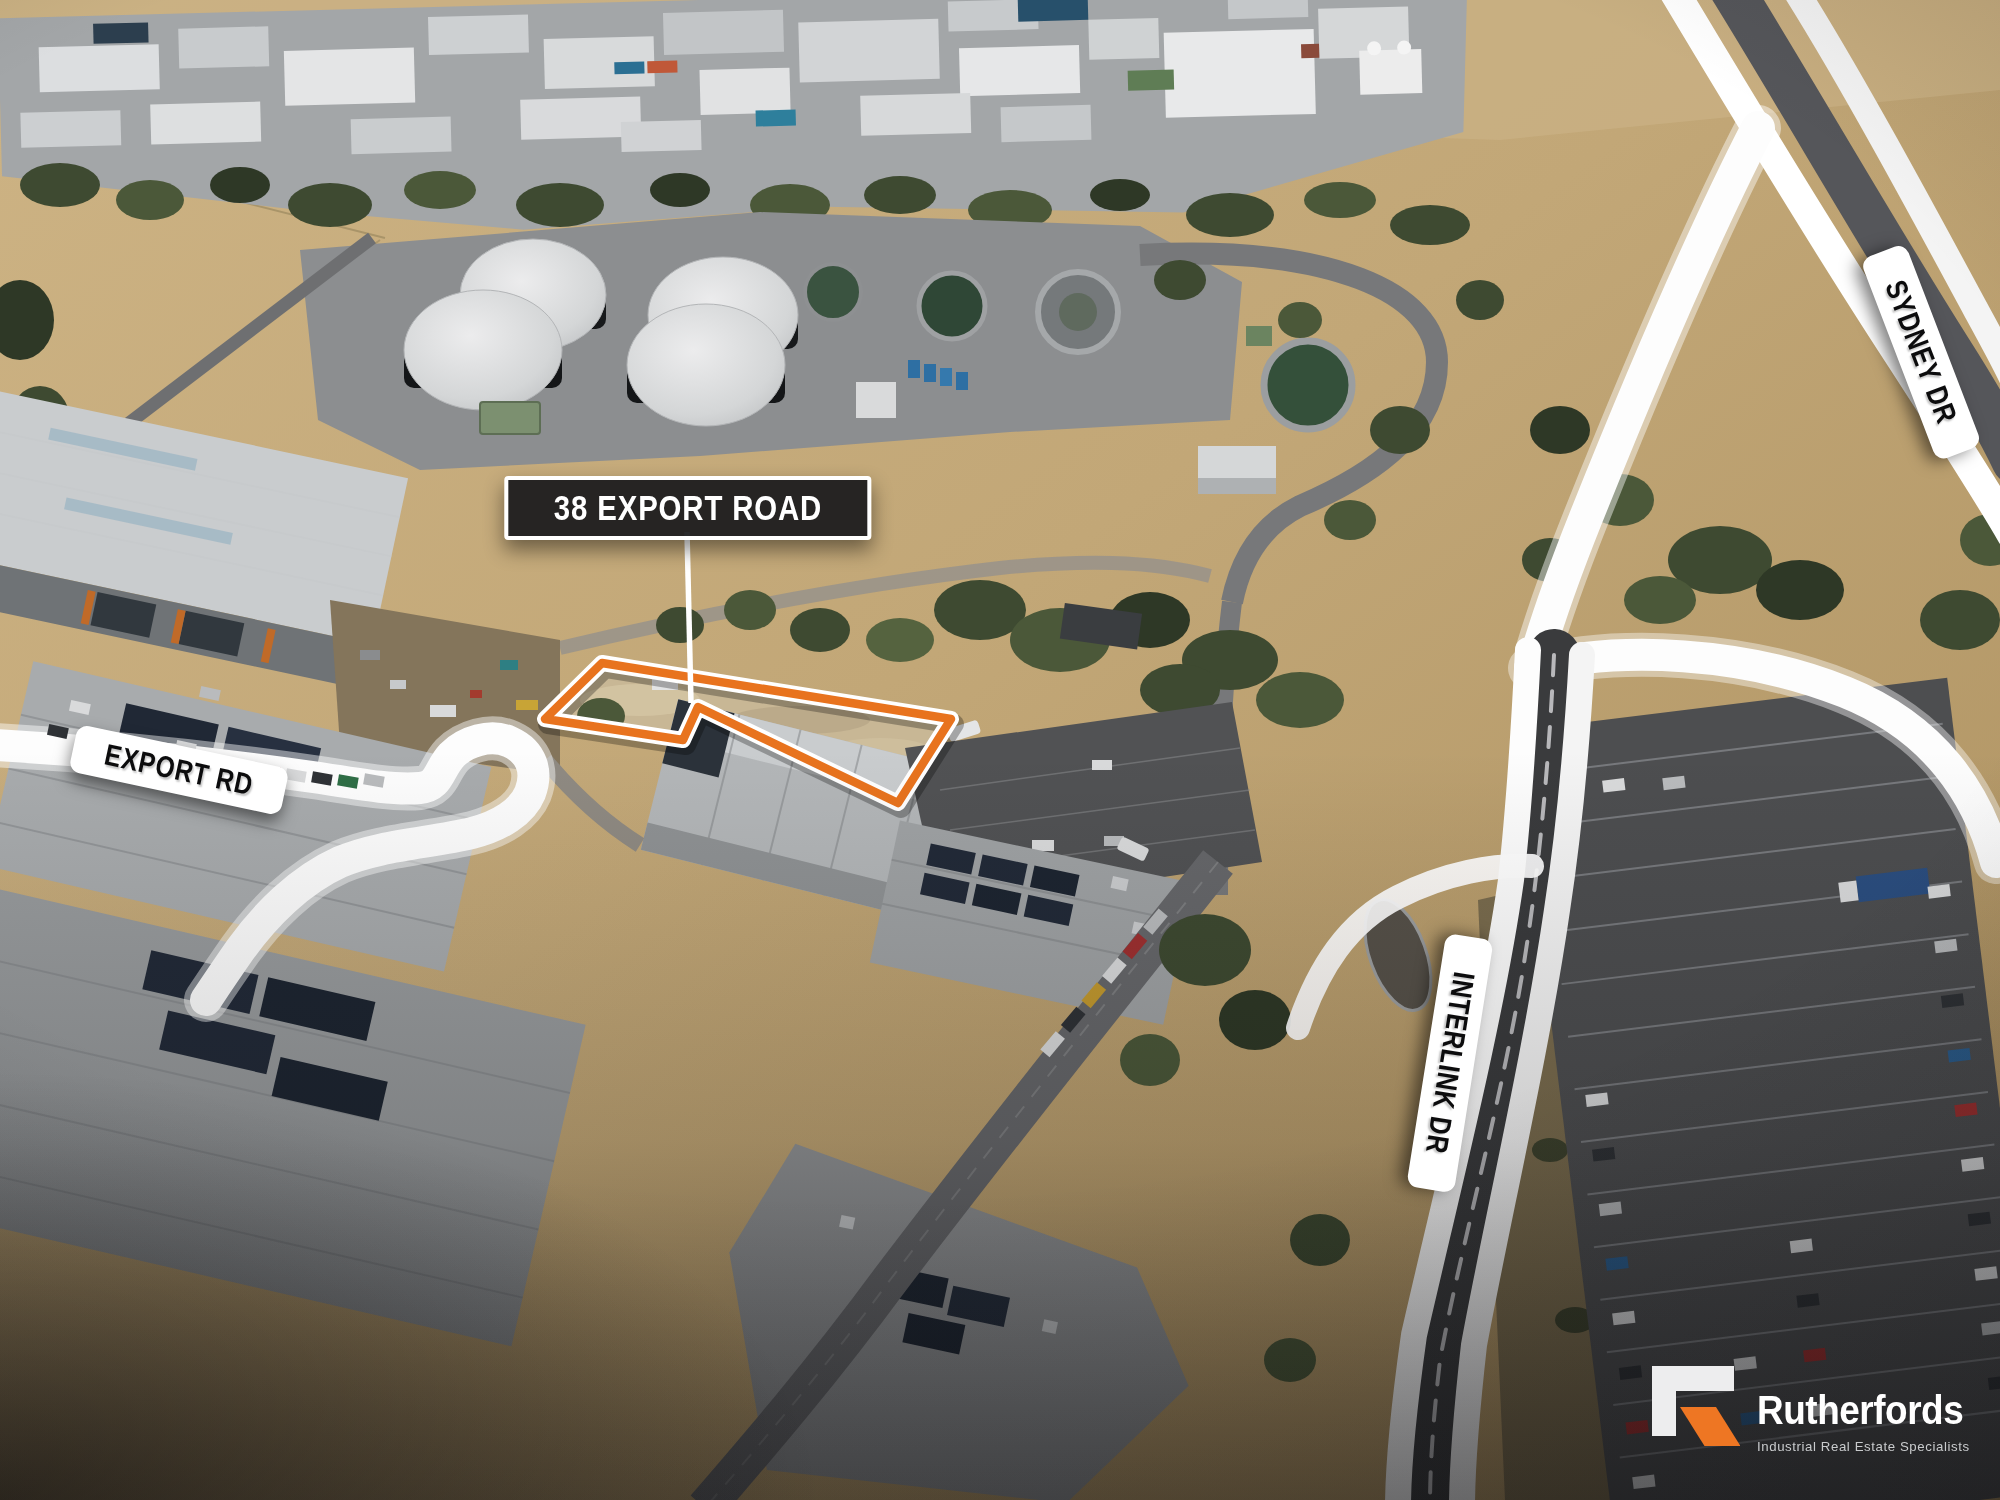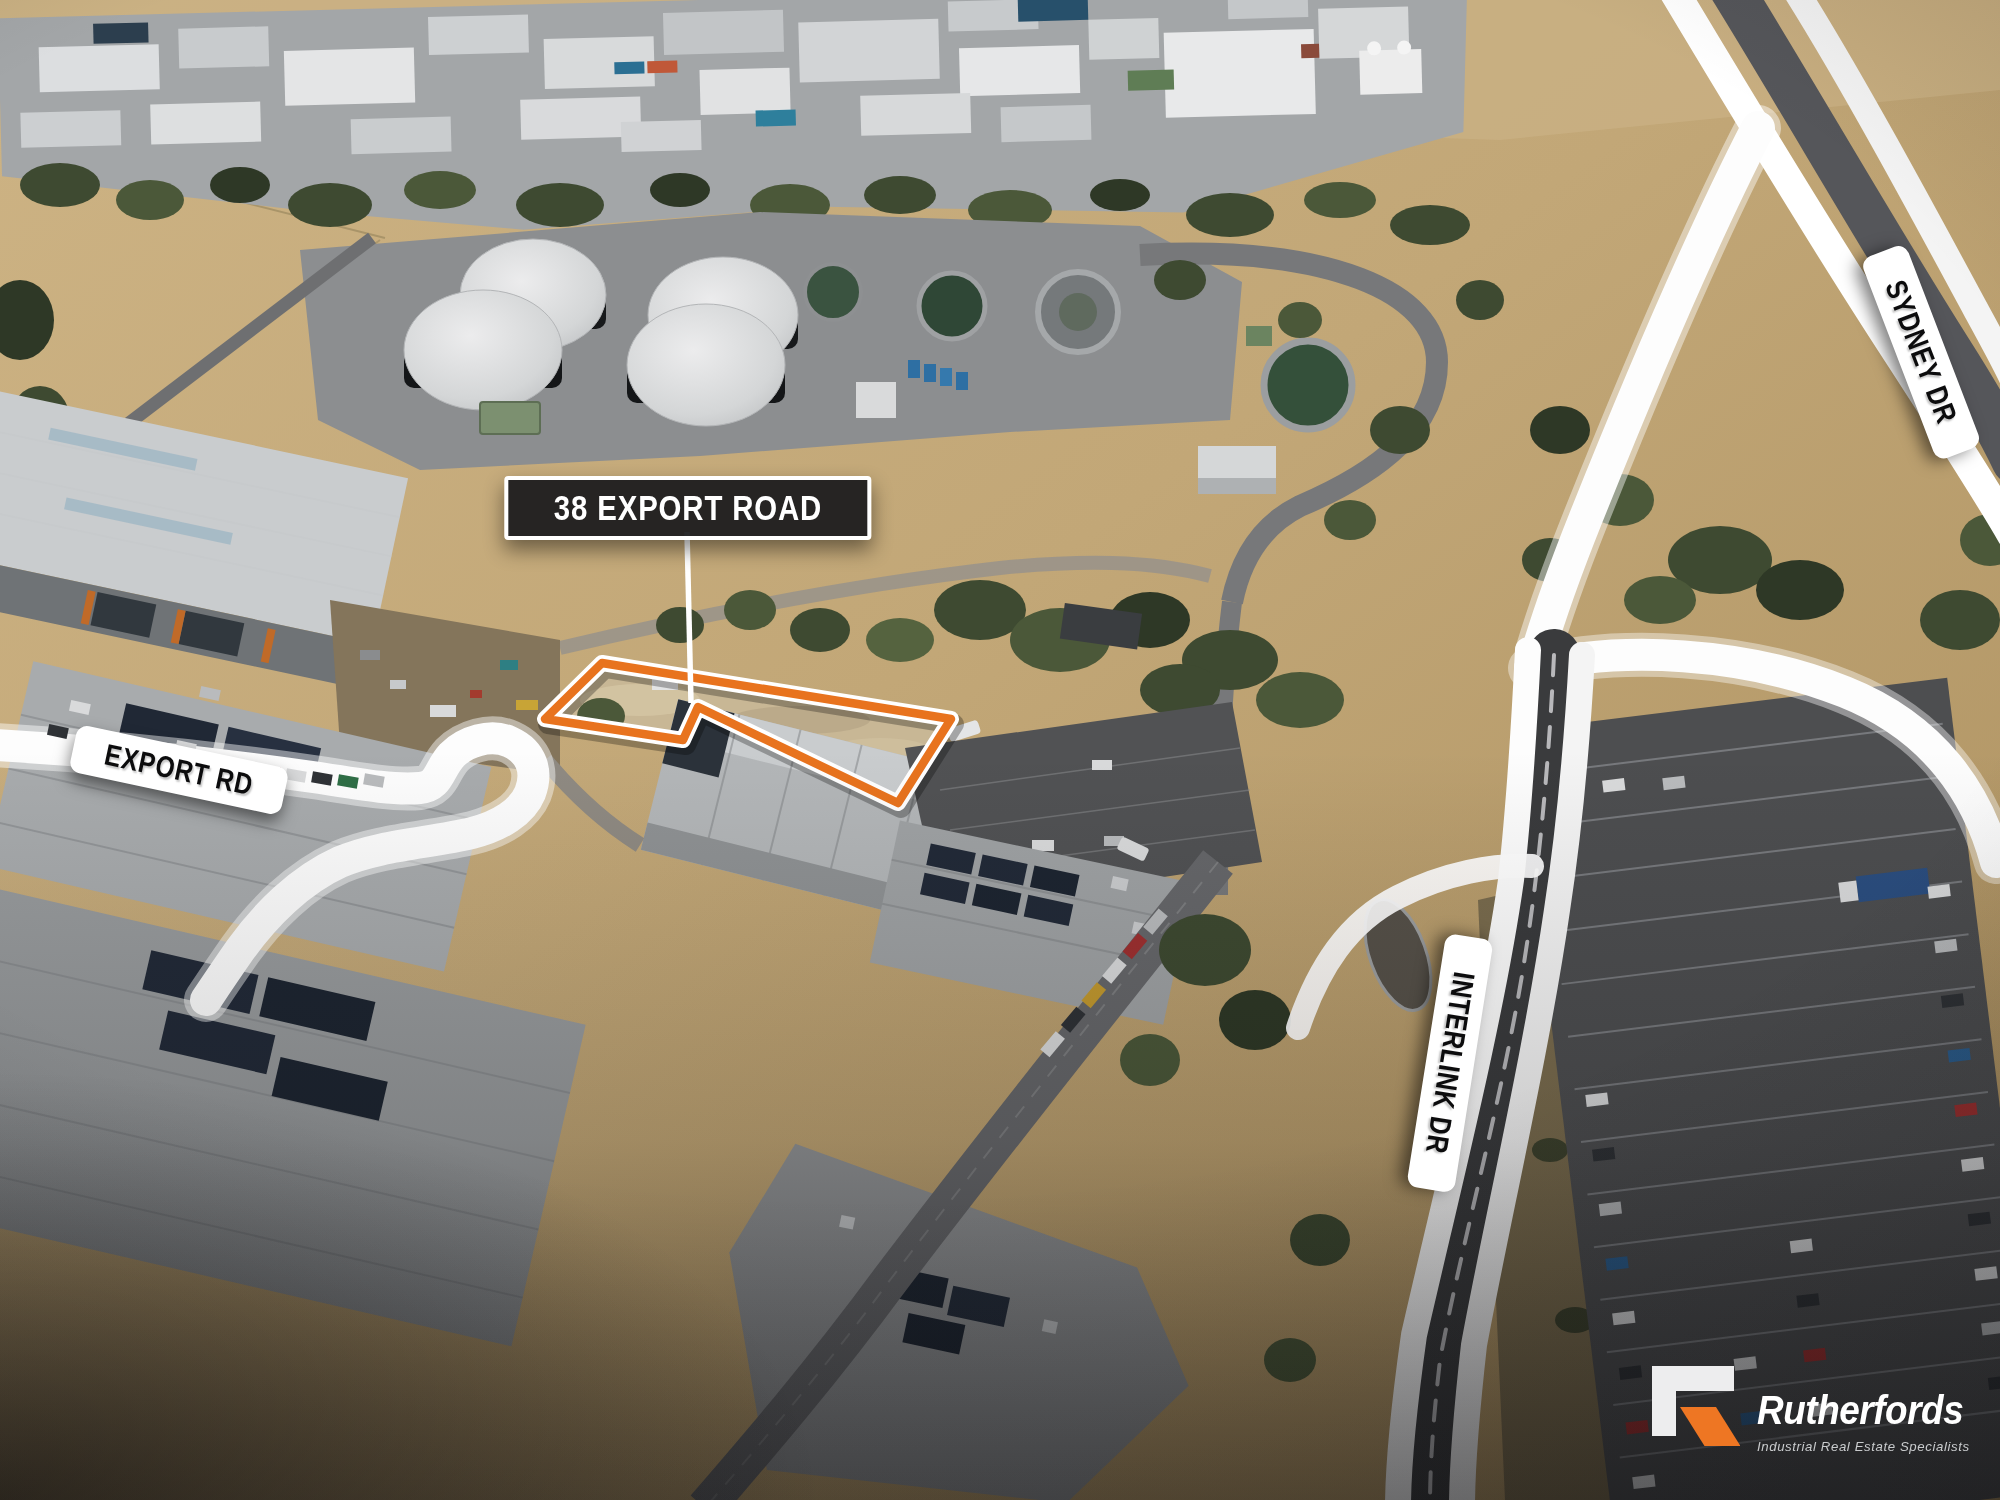--- a/index.html
+++ b/index.html
@@ -29,21 +29,21 @@
   #label-sydney{left:1921px;top:352px;transform:translate(-50%,-50%) rotate(69deg);}
   #label-interlink{left:1450px;top:1063px;transform:translate(-50%,-50%) rotate(99deg);}
   #callout{position:absolute;left:688px;top:508px;transform:translate(-50%,-50%);
     background:rgba(28,28,30,.94);border:4px solid #ffffff;border-radius:4px;
     color:#fff;padding:8px 20px;font-size:35px;font-weight:700;letter-spacing:1px;
     white-space:nowrap;box-shadow:0 10px 20px rgba(0,0,0,.45);}
   #callout .cond{display:inline-block;transform:scaleX(.84);transform-origin:center;}
   
   #logo{position:absolute;left:1652px;top:1366px;display:flex;align-items:flex-start;}
   #logo .mark{width:88px;height:80px;flex:0 0 auto;}
-  #logo .text{margin-left:17px;padding-top:24px;font-style:italic;}
+  #logo .text{margin-left:17px;padding-top:24px;}
   #logo .brand{color:#ffffff;font-size:41px;font-weight:700;line-height:1;
     letter-spacing:-.5px;transform:scaleX(.90);transform-origin:left;}
   #logo .tagline{margin-top:8px;color:#c9cbcd;font-size:13.5px;font-weight:400;
     letter-spacing:.6px;transform:scaleX(.98);transform-origin:left;white-space:nowrap;}
 </style>
 </head>
 <body>
 
 <div id="stage">
 

